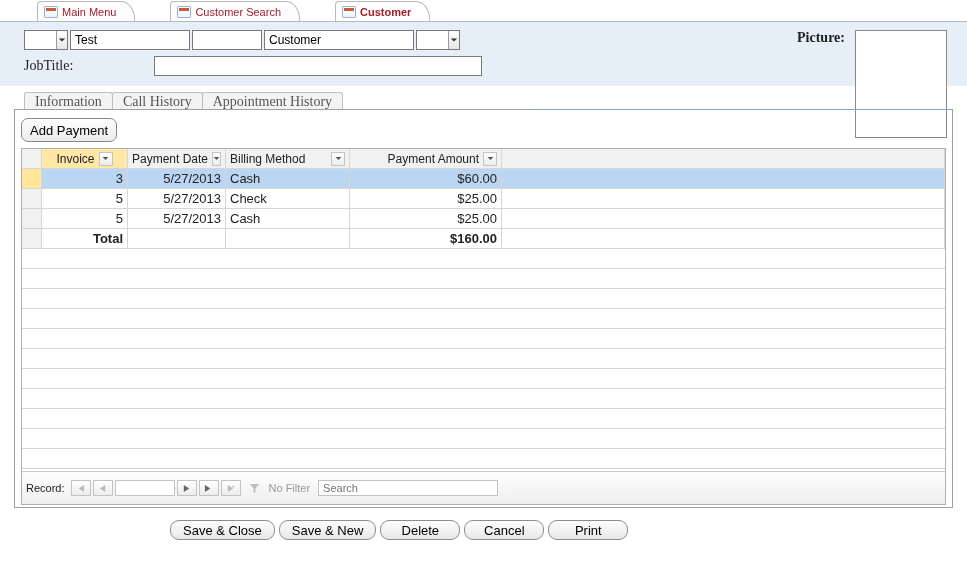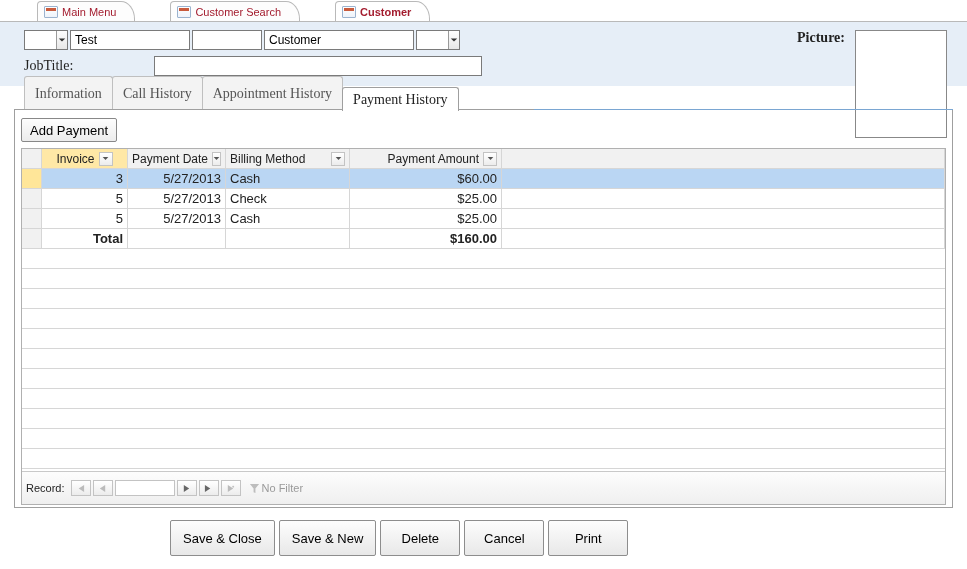--- a/index.html
+++ b/index.html
@@ -155,21 +155,21 @@
     position: relative;
     margin: 0 14px;
   }
   .sub-tabs {
     display: flex;
     align-items: flex-end;
     height: 24px;
     padding-left: 10px;
   }
   .sub-tab {
-    height: 34px;
+    height: 18px;
     padding: 0 10px;
     display: flex; align-items: center;
     font-family: Georgia, "Times New Roman", serif;
     font-size: 14px;
     color: #555;
     border: 1px solid #bfbfbf;
     border-bottom: none;
     background: #f3f3f3;
     margin-right: -1px;
     border-top-left-radius: 3px;
@@ -203,21 +203,21 @@
     display: flex;
     flex-direction: column;
   }
   .add-payment-btn {
     align-self: flex-start;
     height: 24px;
     padding: 0 8px;
     font-size: 13px;
     border: 1px solid #888;
     background: linear-gradient(#fdfdfd,#ececec);
-    border-radius: 2px;
+    border-radius: 7px;
     cursor: default;
     margin-bottom: 6px;
   }
 
   .grid {
     flex: 1 1 auto;
     border: 1px solid #b0b0b0;
     overflow: hidden;
     display: flex;
     flex-direction: column;
@@ -294,45 +294,45 @@
   }
   .nav-btn.disabled { color:#bbb; }
   .nav-btn svg { width:9px; height:9px; }
   .record-input {
     width: 60px; height: 16px;
     border: 1px solid #c3c3c3;
     font-size: 11px;
     padding: 0 2px;
     background: #fff;
   }
-  .filter-lbl { color:#9a9a9a; margin: 0 6px; display:flex; align-items:center; gap:2px;}
+  .filter-lbl { color:#9a9a9a; margin: 0 6px; display:flex; align-items:center; gap:9px;}
   .filter-lbl svg { width:11px; height:11px; fill:#bdbdbd; }
   .search-input {
     width: 180px; height: 16px;
     border: 1px solid #c3c3c3;
     font-size: 11px;
     padding: 0 4px;
     color:#777;
     background:#fff;
   }
 
   
   .bottom-bar {
     display: flex;
     gap: 4px;
     justify-content: flex-start;
     padding: 6px 0 0 170px;
   }
   .action-btn {
     min-width: 80px;
-    height: 36px;
+    height: 20px;
     padding: 0 12px;
     font-size: 13px;
     border: 1px solid #8d8d8d;
-    border-radius: 2px;
+    border-radius: 9px;
     background: linear-gradient(#fdfdfd,#e8e8e8);
     cursor: default;
   }
 </style>
 </head>
 <body>
 
 <div class="file-tabs">
   <div class="file-tab">
     <span class="tab-icon"></span>
@@ -384,23 +384,20 @@
   <div class="sub-tabs">
     <div class="sub-tab">
         <span>Information</span>
       </div>
     <div class="sub-tab">
         <span>Call History</span>
       </div>
     <div class="sub-tab">
         <span>Appointment History</span>
       </div>
-    <div class="sub-tab active">
-        <span>Payment History</span>
-      </div>
   </div>
   <div class="sub-underline"></div>
 </div>
 
 <div class="tab-content">
   <button class="add-payment-btn">Add Payment</button>
 
   <div class="grid">
 
     <div class="grid-header-row">
@@ -506,20 +503,21 @@
             <path d="M2 1l6 4-6 4z" fill="currentColor"></path>
             <path d="M7 3h2M8 2v2" stroke="currentColor" stroke-width="1"></path>
           </svg>
         </div>
       <span class="filter-lbl">
         <svg viewBox="0 0 12 12">
             <path d="M1 1h10L7 6v5L5 10V6z"></path>
           </svg>
         <span>No Filter</span>
       </span>
+      <input class="search-input" value="Search" style="">
     </div>
   </div>
 </div>
 
 <div class="bottom-bar">
   <button class="action-btn">Save &amp; Close</button>
   <button class="action-btn">Save &amp; New</button>
   <button class="action-btn">Delete</button>
   <button class="action-btn">Cancel</button>
   <button class="action-btn">Print</button>

